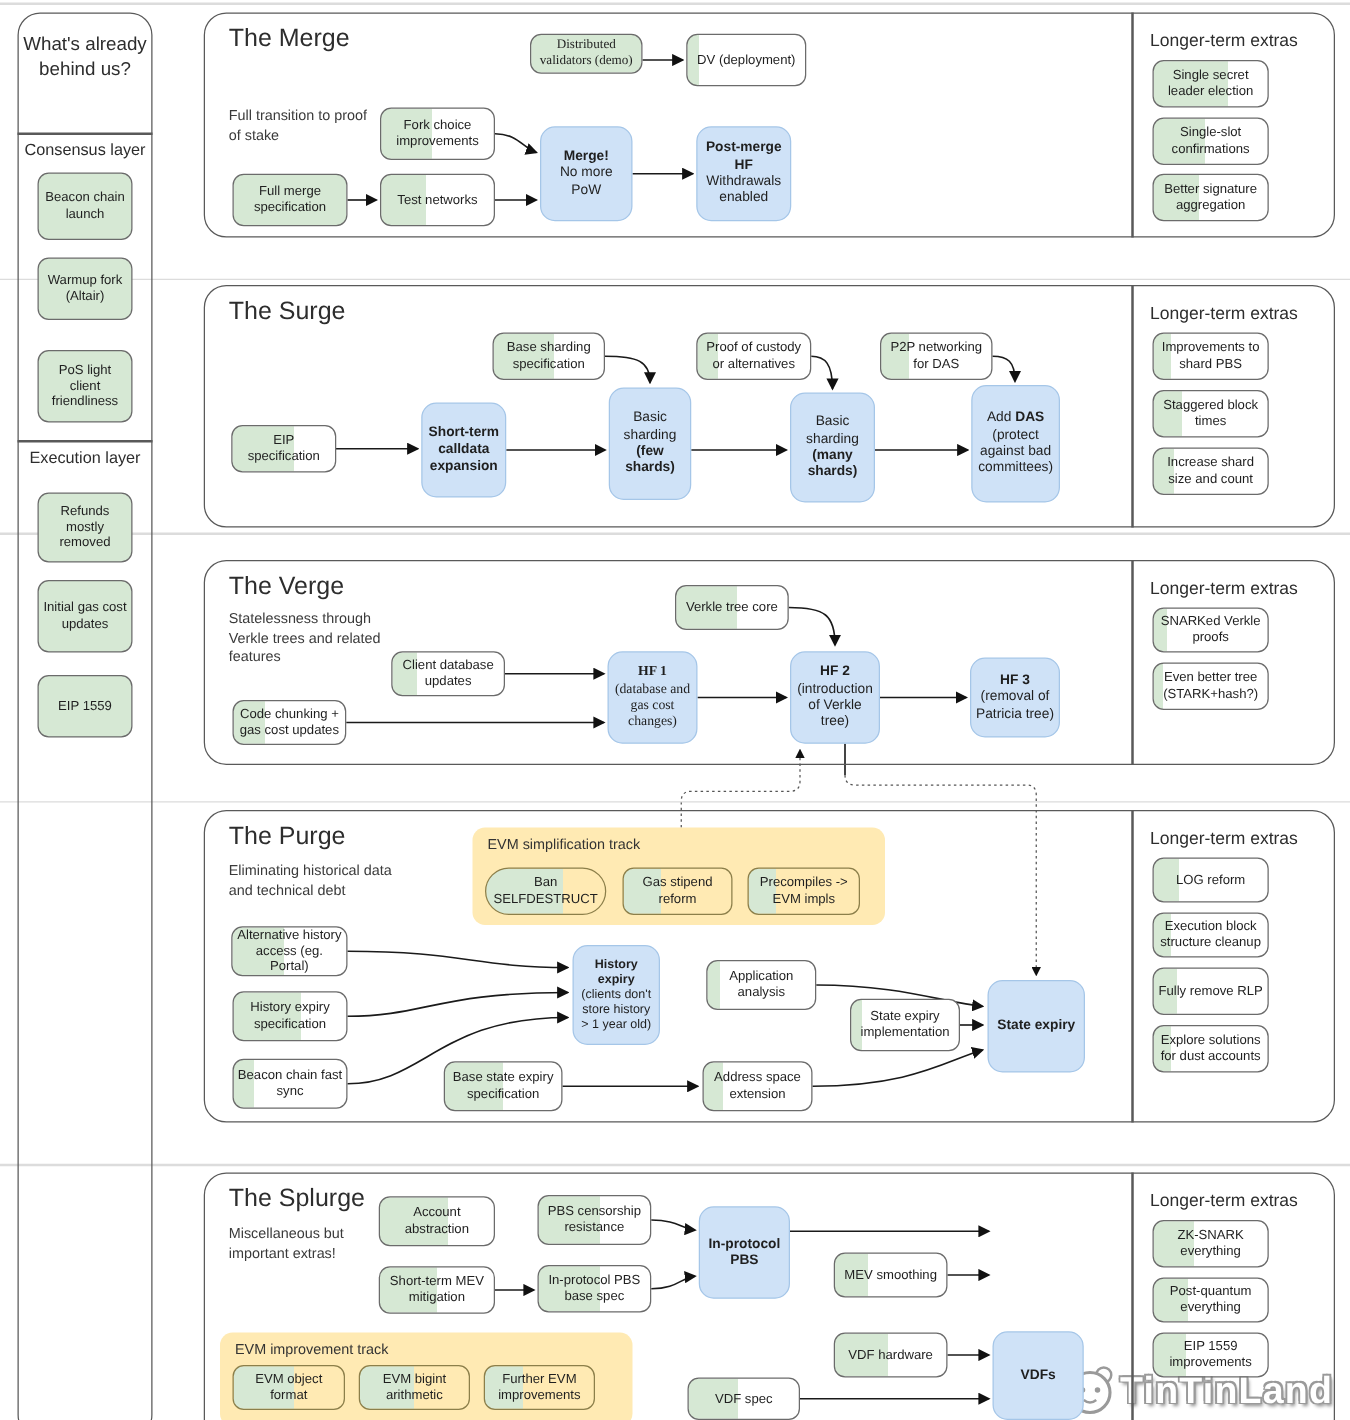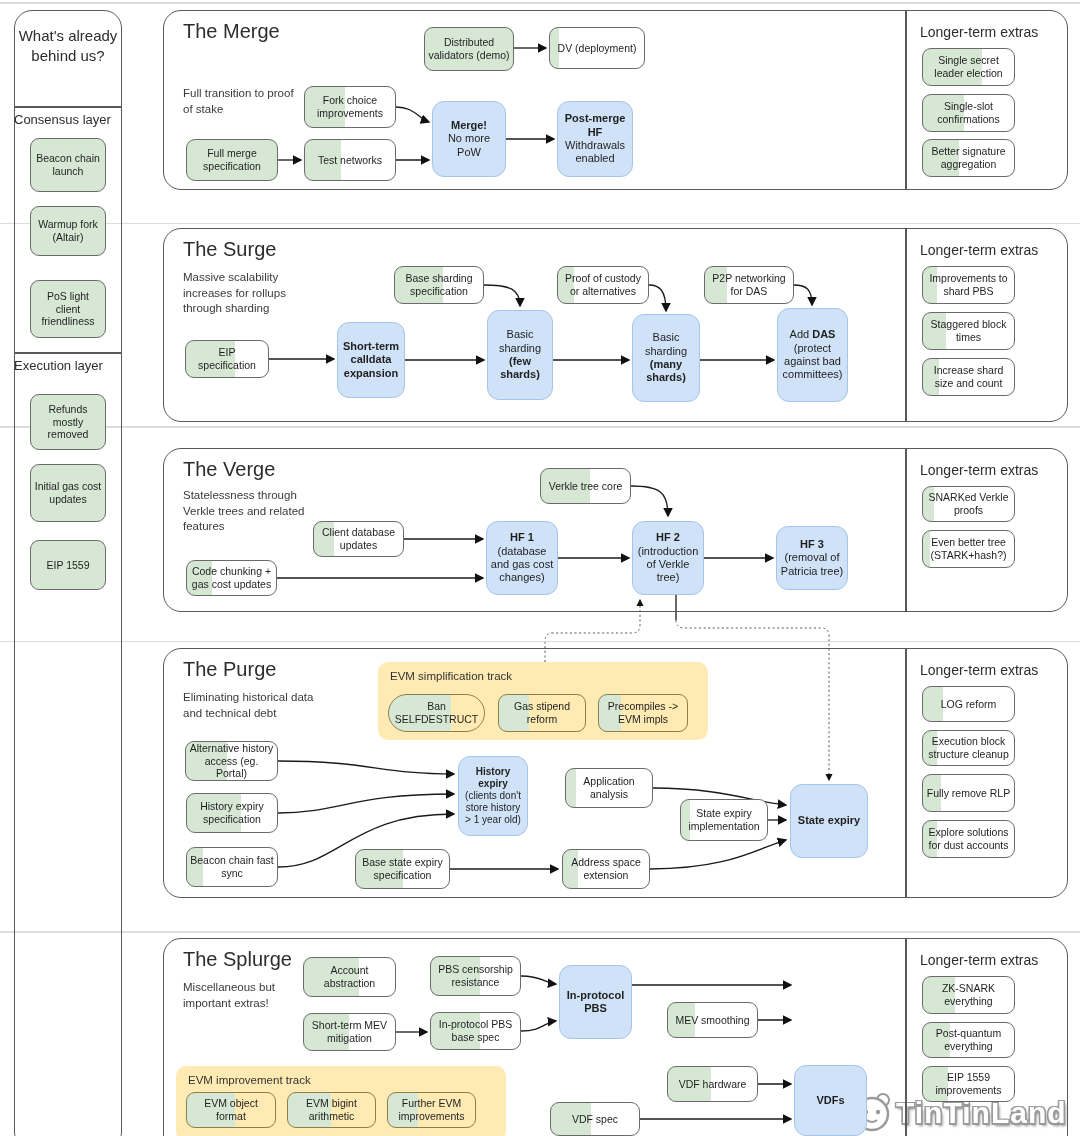--- a/index.html
+++ b/index.html
@@ -6,21 +6,21 @@
   #canvas{position:relative;width:1080px;height:1136px;background:#ffffff;overflow:hidden;
           font-family:"Liberation Sans",sans-serif;}
   .section{position:absolute;border:1.6px solid #595959;border-radius:18px;box-sizing:border-box;background:transparent;}
   .vdiv{position:absolute;width:1.5px;background:#595959;}
   .hdiv{position:absolute;height:1.5px;background:#595959;}
   .artifact{position:absolute;background:#dcdcdc;}
   .sec-title{position:absolute;font-size:20px;color:#2d2d2d;}
   .sec-sub{position:absolute;font-size:11.5px;color:#3a3a3a;line-height:1.35;}
   .extras-title{position:absolute;font-size:14px;color:#2d2d2d;}
   .side-title{position:absolute;font-size:15px;color:#2d2d2d;text-align:center;line-height:1.3;}
-  .group-label{position:absolute;font-size:13px;color:#2d2d2d;text-align:left;width:108px;}
+  .group-label{position:absolute;font-size:13px;color:#2d2d2d;text-align:center;width:108px;}
   .node{position:absolute;display:flex;align-items:center;justify-content:center;text-align:center;
         border:1.1px solid #6b6b6b;border-radius:9px;font-size:10.5px;color:#1f1f1f;line-height:1.22;
         box-sizing:border-box;padding:2px 3px;background:#fff;}
   .node.milestone{background:#cfe2f7;border:1.2px solid #a5c6e8;border-radius:12px;font-size:11px;}
   .node.track{border-color:#8c7f4a;}
   .node b{font-weight:bold;}
   .panel{position:absolute;background:#ffeab3;border-radius:10px;}
   .panel-label{position:absolute;font-size:11.5px;color:#333;}
   #arrows{position:absolute;left:0;top:0;pointer-events:none;}
   path.arrow{fill:none;stroke:#1a1a1a;stroke-width:1.3px;}
@@ -112,21 +112,21 @@
       <div>Initial gas cost updates</div>
     </div>
     <div class="node" style="left: 30px; top: 540px; width: 76px; height: 50px; background: rgb(214, 232, 212);">
       <div>EIP 1559</div>
     </div>
     <div class="section" style="left: 163px; top: 10px; width: 905px; height: 180px;"></div>
     <div class="vdiv" style="left: 905px; top: 10px; height: 180px;"></div>
     <div class="sec-title" style="left: 183px; top: 20px;">The Merge</div>
     <div class="sec-sub" style="left: 183px; top: 50px; width: 112px; margin-top: 36px;">Full transition to proof of stake</div>
     <div class="extras-title" style="left: 920px; top: 24px;">Longer-term extras</div>
-    <div class="node" style="left: 424px; top: 27px; width: 90px; height: 44px; background: linear-gradient(90deg, rgb(214, 232, 212) 100%, rgb(255, 255, 255) 100%);">
+    <div class="node" style="left: 424px; top: 27px; width: 90px; height: 32px; background: linear-gradient(90deg, rgb(214, 232, 212) 100%, rgb(255, 255, 255) 100%); font-family: Liberation Serif, serif;">
       <div><span>Distributed validators (demo)</span></div>
     </div>
     <div class="node" style="left: 549px; top: 27px; width: 96px; height: 42px; background: linear-gradient(90deg, rgb(214, 232, 212) 10%, rgb(255, 255, 255) 10%);">
       <div><span>DV (deployment)</span></div>
     </div>
     <div class="node" style="left: 304px; top: 86px; width: 92px; height: 42px; background: linear-gradient(90deg, rgb(214, 232, 212) 45%, rgb(255, 255, 255) 45%);">
       <div><span>Fork choice improvements</span></div>
     </div>
     <div class="node" style="left: 186px; top: 139px; width: 92px; height: 42px; background: linear-gradient(90deg, rgb(214, 232, 212) 100%, rgb(255, 255, 255) 100%);">
       <div><span>Full merge specification</span></div>
@@ -145,21 +145,20 @@
     </div>
     <div class="node" style="left: 922px; top: 94px; width: 93px; height: 38px; background: linear-gradient(90deg, rgb(214, 232, 212) 45%, rgb(255, 255, 255) 45%);">
       <div><span>Single-slot confirmations</span></div>
     </div>
     <div class="node" style="left: 922px; top: 139px; width: 93px; height: 38px; background: linear-gradient(90deg, rgb(214, 232, 212) 40%, rgb(255, 255, 255) 40%);">
       <div><span>Better signature aggregation</span></div>
     </div>
     <div class="section" style="left: 163px; top: 228px; width: 905px; height: 194px;"></div>
     <div class="vdiv" style="left: 905px; top: 228px; height: 194px;"></div>
     <div class="sec-title" style="left: 183px; top: 238px;">The Surge</div>
-    <div class="sec-sub" style="left: 183px; top: 270px; width: 125px;">Massive scalability increases for rollups through sharding</div>
     <div class="extras-title" style="left: 920px; top: 242px;">Longer-term extras</div>
     <div class="node" style="left: 394px; top: 266px; width: 90px; height: 38px; background: linear-gradient(90deg, rgb(214, 232, 212) 55%, rgb(255, 255, 255) 55%); align-items: center;">
       <div><span>Base sharding specification</span></div>
     </div>
     <div class="node" style="left: 557px; top: 266px; width: 92px; height: 38px; background: linear-gradient(90deg, rgb(214, 232, 212) 18%, rgb(255, 255, 255) 18%);">
       <div><span>Proof of custody or alternatives</span></div>
     </div>
     <div class="node" style="left: 704px; top: 266px; width: 90px; height: 38px; background: linear-gradient(90deg, rgb(214, 232, 212) 25%, rgb(255, 255, 255) 25%);">
       <div><span>P2P networking for DAS</span></div>
     </div>
@@ -194,21 +193,21 @@
     <div class="extras-title" style="left: 920px; top: 462px;">Longer-term extras</div>
     <div class="node" style="left: 540px; top: 468px; width: 91px; height: 36px; background: linear-gradient(90deg, rgb(214, 232, 212) 55%, rgb(255, 255, 255) 55%);">
       <div><span>Verkle tree core</span></div>
     </div>
     <div class="node" style="left: 313px; top: 521px; width: 91px; height: 36px; background: linear-gradient(90deg, rgb(214, 232, 212) 22%, rgb(255, 255, 255) 22%);">
       <div><span>Client database updates</span></div>
     </div>
     <div class="node" style="left: 186px; top: 560px; width: 91px; height: 36px; background: linear-gradient(90deg, rgb(214, 232, 212) 28%, rgb(255, 255, 255) 28%);">
       <div><span>Code chunking + gas cost updates</span></div>
     </div>
-    <div class="node milestone" style="left: 486px; top: 521px; width: 72px; height: 74px;">
+    <div class="node milestone" style="left: 486px; top: 521px; width: 72px; height: 74px; font-family: Liberation Serif, serif;">
       <div><b>HF 1</b><br><span>(database and gas cost changes)</span></div>
     </div>
     <div class="node milestone" style="left: 632px; top: 521px; width: 72px; height: 74px;">
       <div><b>HF 2</b><br><span>(introduction of Verkle tree)</span></div>
     </div>
     <div class="node milestone" style="left: 776px; top: 526px; width: 72px; height: 64px;">
       <div><b>HF 3</b><br><span>(removal of Patricia tree)</span></div>
     </div>
     <div class="node" style="left: 922px; top: 486px; width: 93px; height: 36px; background: linear-gradient(90deg, rgb(214, 232, 212) 12%, rgb(255, 255, 255) 12%);">
       <div><span>SNARKed Verkle proofs</span></div>

